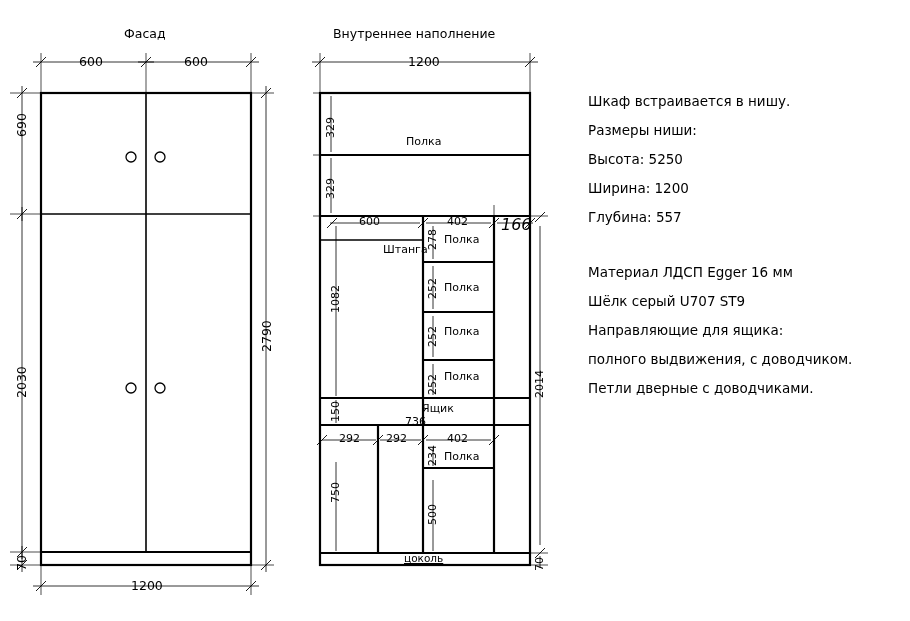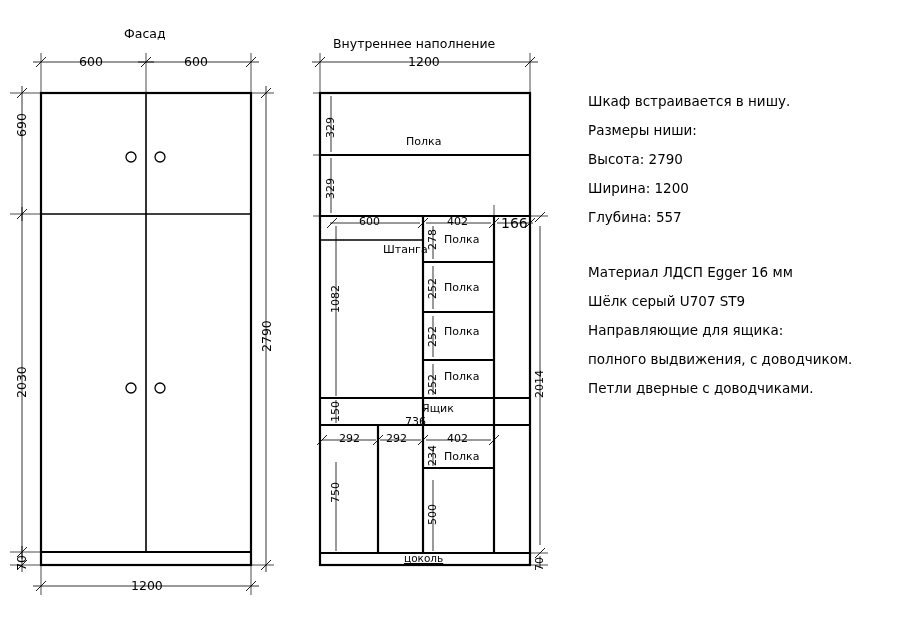--- a/index.html
+++ b/index.html
@@ -11,21 +11,21 @@
   .notes div{font-size:13.5px;line-height:29px;white-space:nowrap;}
   .notes .gap{height:26px;line-height:26px;}
   .ttl{position:absolute;font-size:12.5px;white-space:nowrap;}
 </style>
 </head>
 <body>
 
 <div class="wrap">
 
   <div class="ttl" style="left:124px;top:26px;">Фасад</div>
-  <div class="ttl" style="left:333px;top:26px;margin-top:10px;">Внутреннее наполнение</div>
+  <div class="ttl" style="left:333px;top:26px;">Внутреннее наполнение</div>
 
   <svg width="910" height="621">
     <g stroke="#000" fill="none" stroke-width="1">
 
       <rect x="41" y="93" width="210" height="472" stroke-width="2.2"></rect>
 
       <line x1="41" y1="552" x2="251" y2="552" stroke-width="2.2"></line>
 
       <line x1="41" y1="214" x2="251" y2="214" stroke-width="1.6"></line>
 
@@ -162,21 +162,21 @@
   <div class="ttl" style="left:14px;top:137px;transform:rotate(-90deg);transform-origin:left top;">690</div>
   <div class="ttl" style="left:14px;top:398px;transform:rotate(-90deg);transform-origin:left top;">2030</div>
   <div class="ttl" style="left:14px;top:571px;transform:rotate(-90deg);transform-origin:left top;">70</div>
   <div class="ttl" style="left:259px;top:352px;transform:rotate(-90deg);transform-origin:left top;">2790</div>
 
   <div class="ttl" style="left:408px;top:54px;">1200</div>
   <div class="ttl" style="left:324px;top:138px;transform:rotate(-90deg);transform-origin:left top;font-size:11px;">329</div>
   <div class="ttl" style="left:324px;top:199px;transform:rotate(-90deg);transform-origin:left top;font-size:11px;">329</div>
   <div class="ttl" style="left:359px;top:215px;font-size:11px;">600</div>
   <div class="ttl" style="left:447px;top:215px;font-size:11px;">402</div>
-  <div class="ttl" style="left:501px;top:215px;font-size:14px;">166</div>
+  <div class="ttl" style="left:501px;top:215px;font-size:16px;font-style:italic;">166</div>
   <div class="ttl" style="left:329px;top:313px;transform:rotate(-90deg);transform-origin:left top;font-size:11px;">1082</div>
   <div class="ttl" style="left:426px;top:250px;transform:rotate(-90deg);transform-origin:left top;font-size:11px;">278</div>
   <div class="ttl" style="left:426px;top:299px;transform:rotate(-90deg);transform-origin:left top;font-size:11px;">252</div>
   <div class="ttl" style="left:426px;top:347px;transform:rotate(-90deg);transform-origin:left top;font-size:11px;">252</div>
   <div class="ttl" style="left:426px;top:395px;transform:rotate(-90deg);transform-origin:left top;font-size:11px;">252</div>
   <div class="ttl" style="left:329px;top:422px;transform:rotate(-90deg);transform-origin:left top;font-size:11px;">150</div>
   <div class="ttl" style="left:405px;top:415px;font-size:11px;">736</div>
   <div class="ttl" style="left:339px;top:432px;font-size:11px;">292</div>
   <div class="ttl" style="left:386px;top:432px;font-size:11px;">292</div>
   <div class="ttl" style="left:426px;top:466px;transform:rotate(-90deg);transform-origin:left top;font-size:11px;">234</div>
@@ -192,21 +192,21 @@
   <div class="ttl" style="left:444px;top:281px;font-size:11px;">Полка</div>
   <div class="ttl" style="left:444px;top:325px;font-size:11px;">Полка</div>
   <div class="ttl" style="left:444px;top:370px;font-size:11px;">Полка</div>
   <div class="ttl" style="left:422px;top:402px;font-size:11px;">Ящик</div>
   <div class="ttl" style="left:444px;top:450px;font-size:11px;">Полка</div>
   <div class="ttl" style="left:404px;top:552px;font-size:10.5px;text-decoration:underline;">цоколь</div>
 
   <div class="notes">
     <div>Шкаф встраивается в нишу.</div>
     <div>Размеры ниши:</div>
-    <div>Высота: 2790</div>
+    <div>Высота: 5250</div>
     <div>Ширина: 1200</div>
     <div>Глубина: 557</div>
     <div class="gap">&nbsp;</div>
     <div>Материал ЛДСП Egger 16 мм</div>
     <div>Шёлк серый U707 ST9</div>
     <div>Направляющие для ящика:</div>
     <div>полного выдвижения, с доводчиком.</div>
     <div>Петли дверные с доводчиками.</div>
   </div>
 

